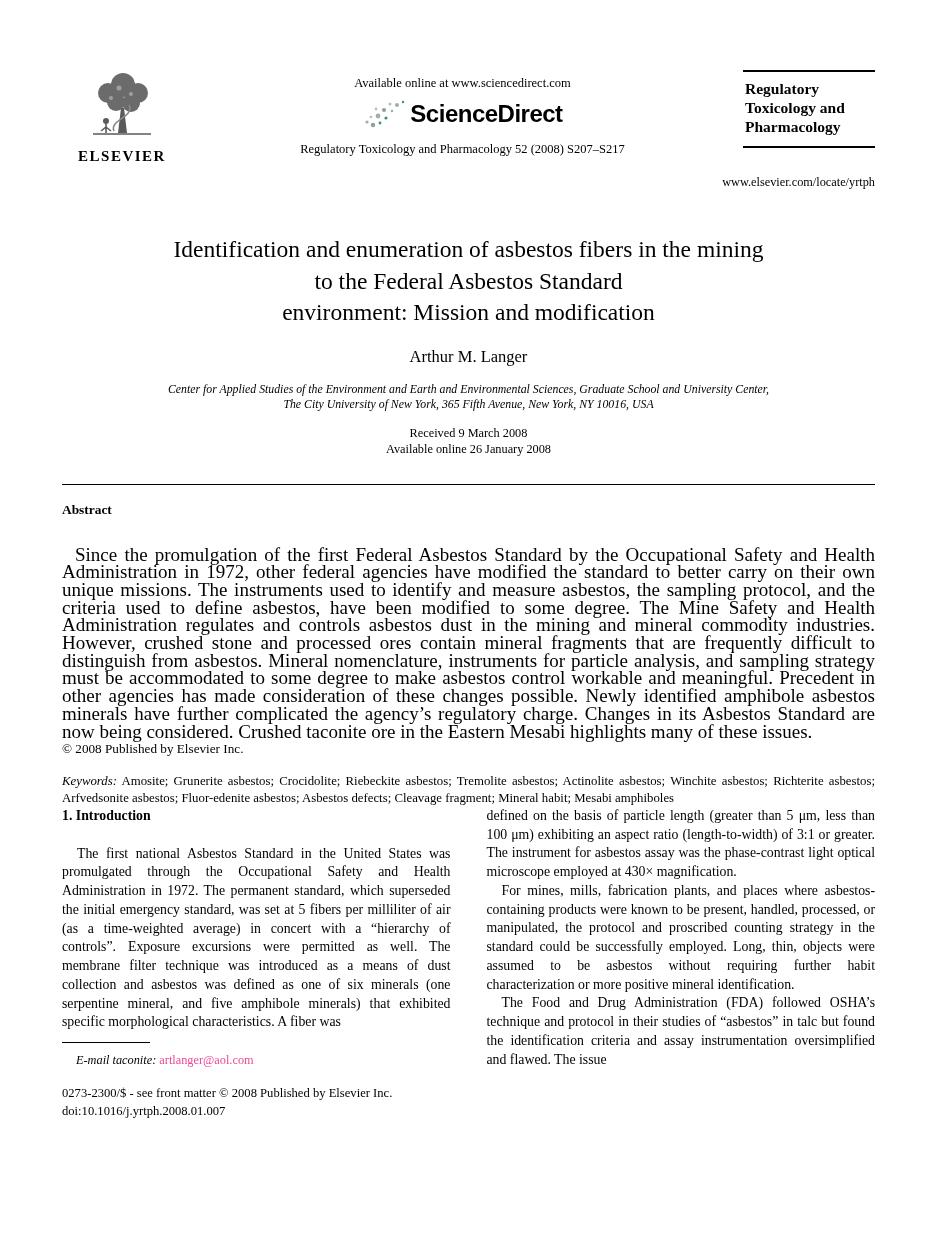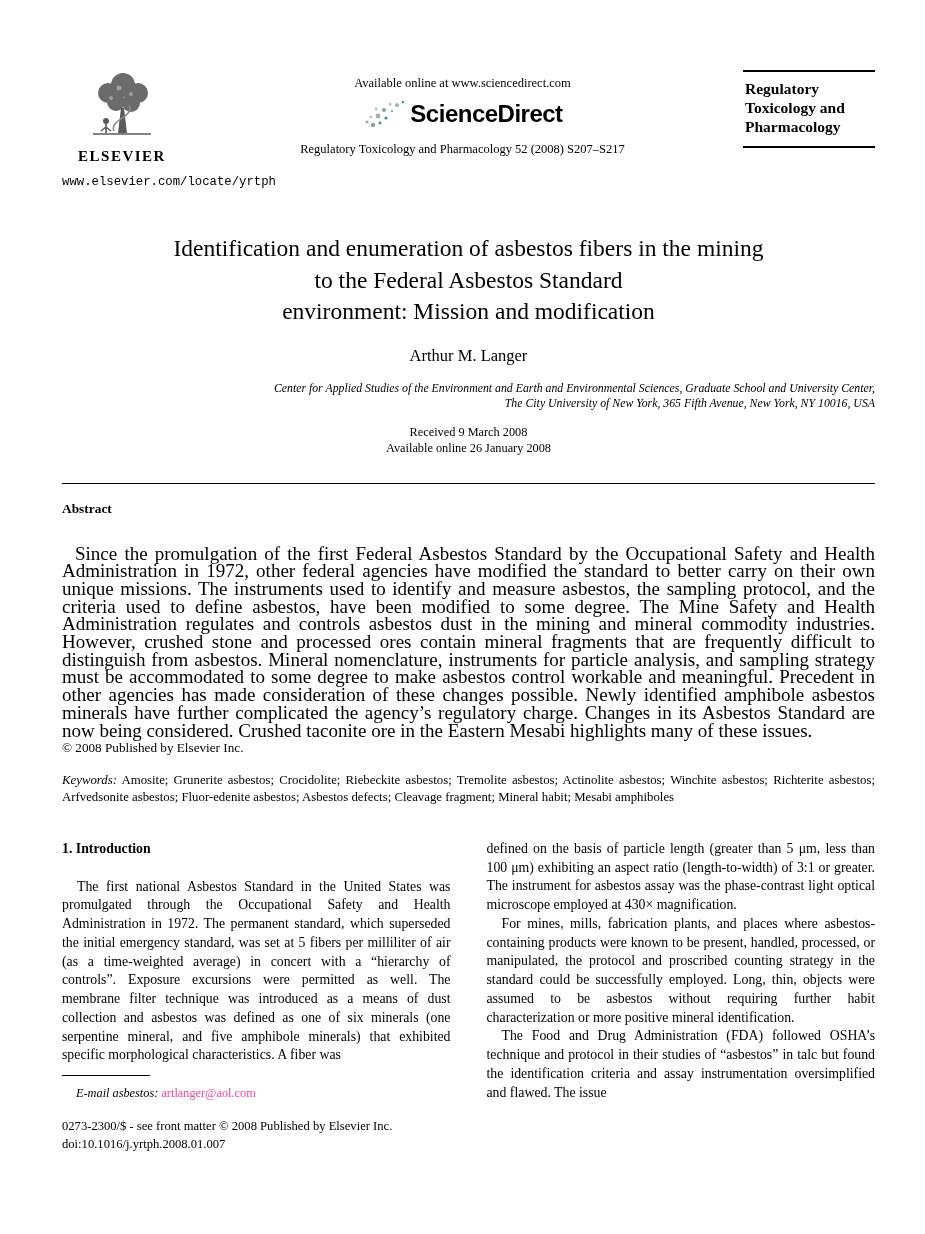--- a/index.html
+++ b/index.html
@@ -18,39 +18,39 @@
   .elsevier-block { width: 120px; text-align: center; }
   .elsevier-word { font-weight: bold; font-size: 15px; letter-spacing: 1.5px; margin-top: 2px; }
   .center-head { flex: 1; text-align: center; padding-top: 6px; }
   .avail { font-size: 12.5px; }
   .sd-row { margin-top: 7px; display: flex; align-items: center; justify-content: center; gap: 4px; }
   .sd-word { font-family: "Liberation Sans", sans-serif; font-weight: 700; font-size: 24px; letter-spacing: -0.5px; }
   .citation { font-size: 12.5px; margin-top: 12px; }
   .right-head { width: 132px; }
   .journal-box { border-top: 2px solid #000; border-bottom: 2px solid #000; padding: 7px 0 10px 2px; }
   .jname { font-weight: bold; font-size: 15.5px; line-height: 19px; }
-  .locate { font-size: 12.3px; margin-top: 10px; font-family: Liberation Mono, monospace; }
+  .locate { text-align: right; font-size: 12.3px; margin-top: 10px; }
 
   
   .title { margin-top: 44px; text-align: center; font-size: 23.5px; line-height: 31.5px; }
   .title div { white-space: nowrap; }
   .author { margin-top: 18px; text-align: center; font-size: 16.5px; }
-  .affil { margin-top: 15px; text-align: right; font-style: italic; font-size: 11.8px; line-height: 15.5px; }
+  .affil { margin-top: 15px; text-align: center; font-style: italic; font-size: 11.8px; line-height: 15.5px; }
   .dates { margin-top: 12px; text-align: center; font-size: 12.3px; line-height: 16.5px; }
 
   
   .abstract-rule { border-top: 1px solid #000; margin-top: 26px; }
   .abstract-head { font-weight: bold; font-size: 13.4px; margin-top: 17px; }
   .abstract-text { margin-top: 28px; font-size: 19px; line-height: 17.7px; text-align: justify; text-indent: 13px; hyphens: auto; -webkit-hyphens: auto; }
   .abstract-copy { font-size: 13.2px; line-height: 17.7px; }
   .keywords { margin-top: 15px; font-size: 12.8px; line-height: 17px; text-align: justify; hyphens: auto; }
   .kw-label { font-style: italic; }
 
   
-  .columns { display: flex; gap: 36px; margin-top: 34px; }
+  .columns { display: flex; gap: 36px; }
   .col { flex: 1; font-size: 13.8px; line-height: 18.75px; text-align: justify; hyphens: auto; -webkit-hyphens: auto; }
   .col-left { display: flex; flex-direction: column; }
   .sec-head { font-weight: bold; margin-bottom: 19px; text-align: left; }
   .col p { margin: 0; }
   .indent { text-indent: 15px; }
 
   
   .footnote { margin-top: auto; font-size: 12.3px; padding-left: 14px; }
   .fn-rule { width: 88px; border-top: 1px solid #000; margin: 0 0 8px -14px; }
   .email-label { font-style: italic; }
@@ -152,21 +152,21 @@
       <span>Amosite; Grunerite asbestos; Crocidolite; Riebeckite asbestos; Tremolite asbestos; Actinolite asbestos; Winchite asbestos; Richterite asbestos; Arfvedsonite asbestos; Fluor-edenite asbestos; Asbestos defects; Cleavage fragment; Mineral habit; Mesabi amphiboles</span>
     </p>
 
     <div class="columns">
 
       <div class="col col-left">
         <div class="sec-head">1. Introduction</div>
         <p class="indent">The first national Asbestos Standard in the United States was promulgated through the Occupational Safety and Health Administration in 1972. The permanent standard, which superseded the initial emergency standard, was set at 5 fibers per milliliter of air (as a time-weighted average) in concert with a “hierarchy of controls”. Exposure excursions were permitted as well. The membrane filter technique was introduced as a means of dust collection and asbestos was defined as one of six minerals (one serpentine mineral, and five amphibole minerals) that exhibited specific morphological characteristics. A fiber was</p>
         <div class="footnote">
           <div class="fn-rule"></div>
-          <span class="email-label">E-mail asbestos:</span>
+          <span class="email-label">E-mail taconite:</span>
           <a class="email-link">artlanger@aol.com</a>
         </div>
       </div>
 
       <div class="col col-right">
         <p>defined on the basis of particle length (greater than 5 μm, less than 100 μm) exhibiting an aspect ratio (length-to-width) of 3:1 or greater. The instrument for asbestos assay was the phase-contrast light optical microscope employed at 430× magnification.</p>
         <p class="indent">For mines, mills, fabrication plants, and places where asbestos-containing products were known to be present, handled, processed, or manipulated, the protocol and proscribed counting strategy in the standard could be successfully employed. Long, thin, objects were assumed to be asbestos without requiring further habit characterization or more positive mineral identification.</p>
         <p class="indent">The Food and Drug Administration (FDA) followed OSHA’s technique and protocol in their studies of “asbestos” in talc but found the identification criteria and assay instrumentation oversimplified and flawed. The issue</p>
       </div>
     </div>

